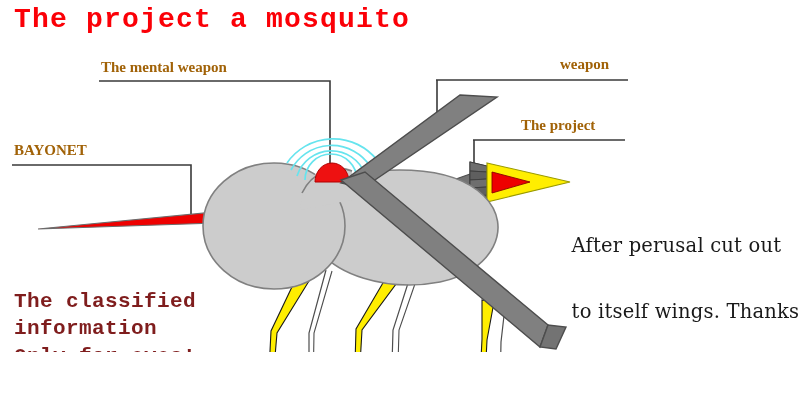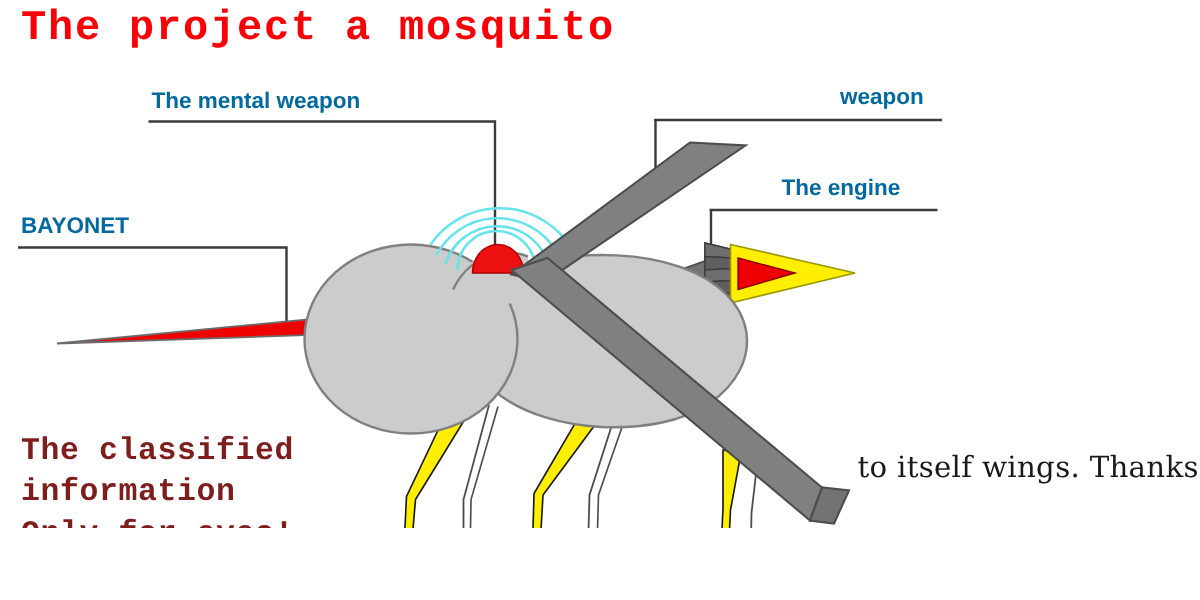--- a/index.html
+++ b/index.html
@@ -44,24 +44,24 @@
     top: 288px;
     font-family: "Liberation Mono", "DejaVu Sans Mono", monospace;
     font-weight: bold;
     font-size: 21px;
     letter-spacing: 0.4px;
     color: #7f1d1d;
     line-height: 1.30;
   }
   
   .callout-label {
-    font-family: Liberation Sans, sans-serif;
+    font-family: Liberation Serif, serif;
     font-weight: bold;
     font-size: 15px;
-    color: #0369a1;
+    color: #a16207;
   }
   #label-mental  { left: 101px; top: 60px; }
   #label-bayonet { left: 14px;  top: 143px; }
   #label-wings   { left: 560px; top: 57px; }
   #label-engine  { left: 521px; top: 118px; }
 
   
   #note {
     left: 546px;
     top: 196px;
@@ -150,27 +150,27 @@
   </svg>
 
   <div class="txt" id="title">The project a mosquito</div>
 
   <div class="txt callout-label" id="label-mental">The mental weapon</div>
 
   <div class="txt callout-label" id="label-bayonet">BAYONET</div>
 
   <div class="txt callout-label" id="label-wings">weapon</div>
 
-  <div class="txt callout-label" id="label-engine">The engine</div>
+  <div class="txt callout-label" id="label-engine">The project</div>
 
   <div class="txt" id="classified">The classified
 information
 Only for eyes!</div>
 
   <div class="txt" id="note">
-    <br>
+    <span>After perusal cut out</span><br>
     <span>to itself wings. Thanks</span><br>
     <br>
     <br>
     
   </div>
 
 </div>
 
 </body></html>

